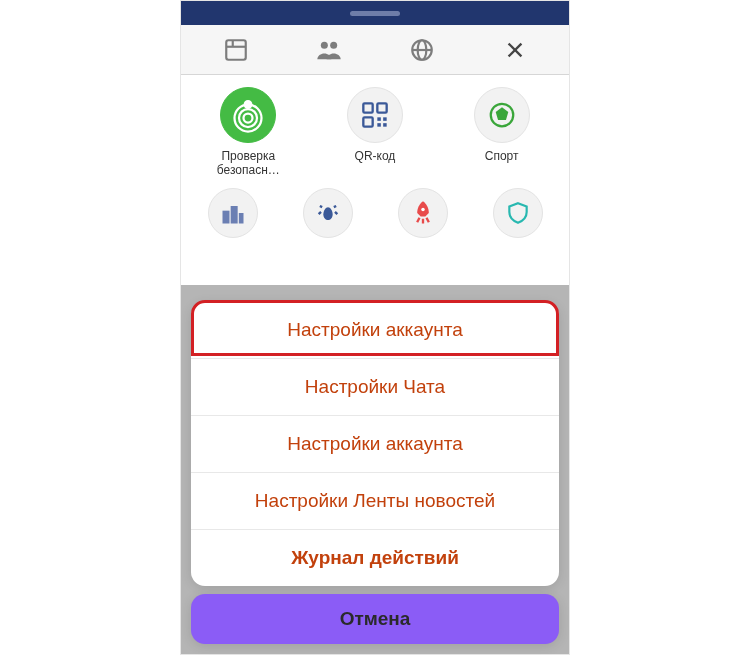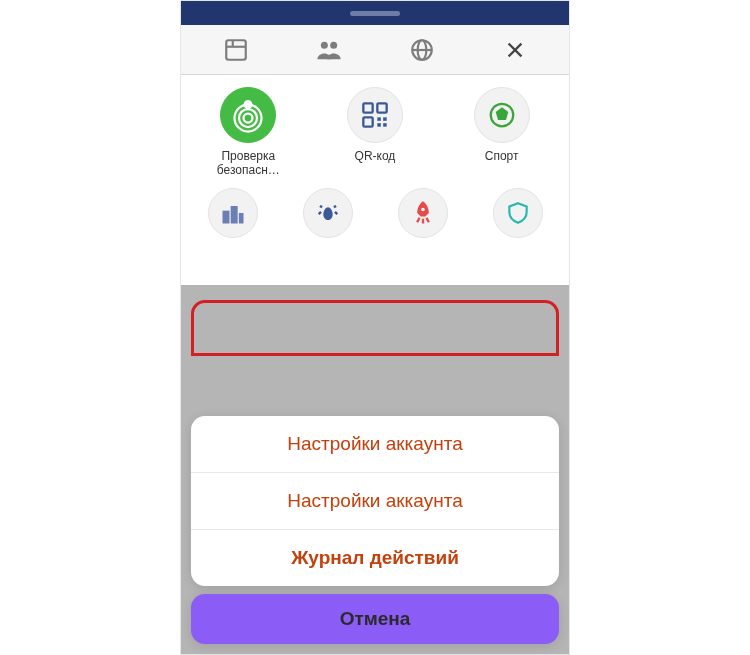--- a/index.html
+++ b/index.html
@@ -255,21 +255,23 @@
             </svg>
         </div>
       </div>
     </div>
 
     <div class="dim-overlay"></div>
 
     <div class="action-sheet">
       <div class="sheet-group">
         <div class="sheet-item">Настройки аккаунта</div>
+        <div class="sheet-item">Настройки Чата</div>
         <div class="sheet-item">Настройки аккаунта</div>
+        <div class="sheet-item">Настройки Ленты новостей</div>
         <div class="sheet-item">Журнал действий</div>
       </div>
       <div class="sheet-cancel">Отмена</div>
     </div>
 
     <div class="highlight" style="left:10px; right:10px; top:225px; height:56px; border-radius:14px 14px 0 0;"></div>
 
   </div>
 </div>
 

